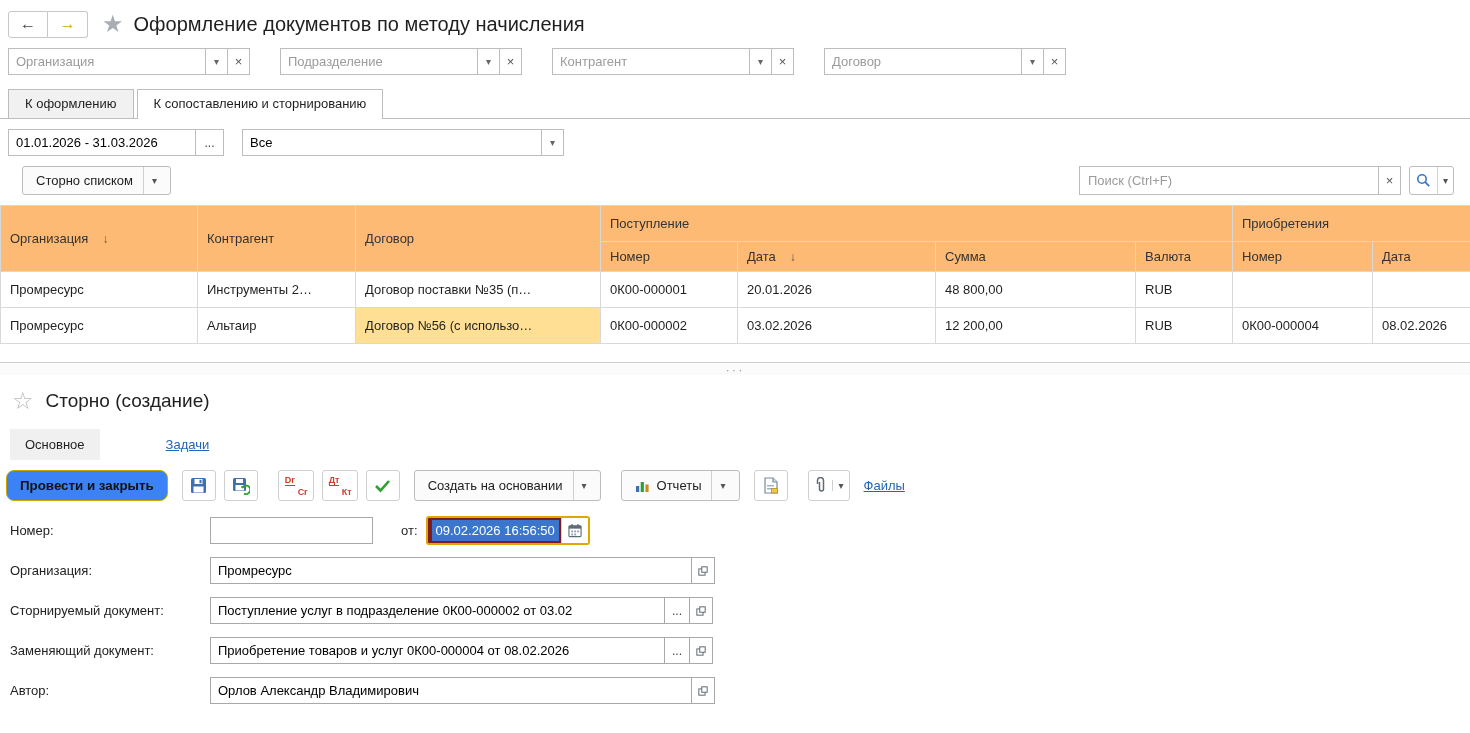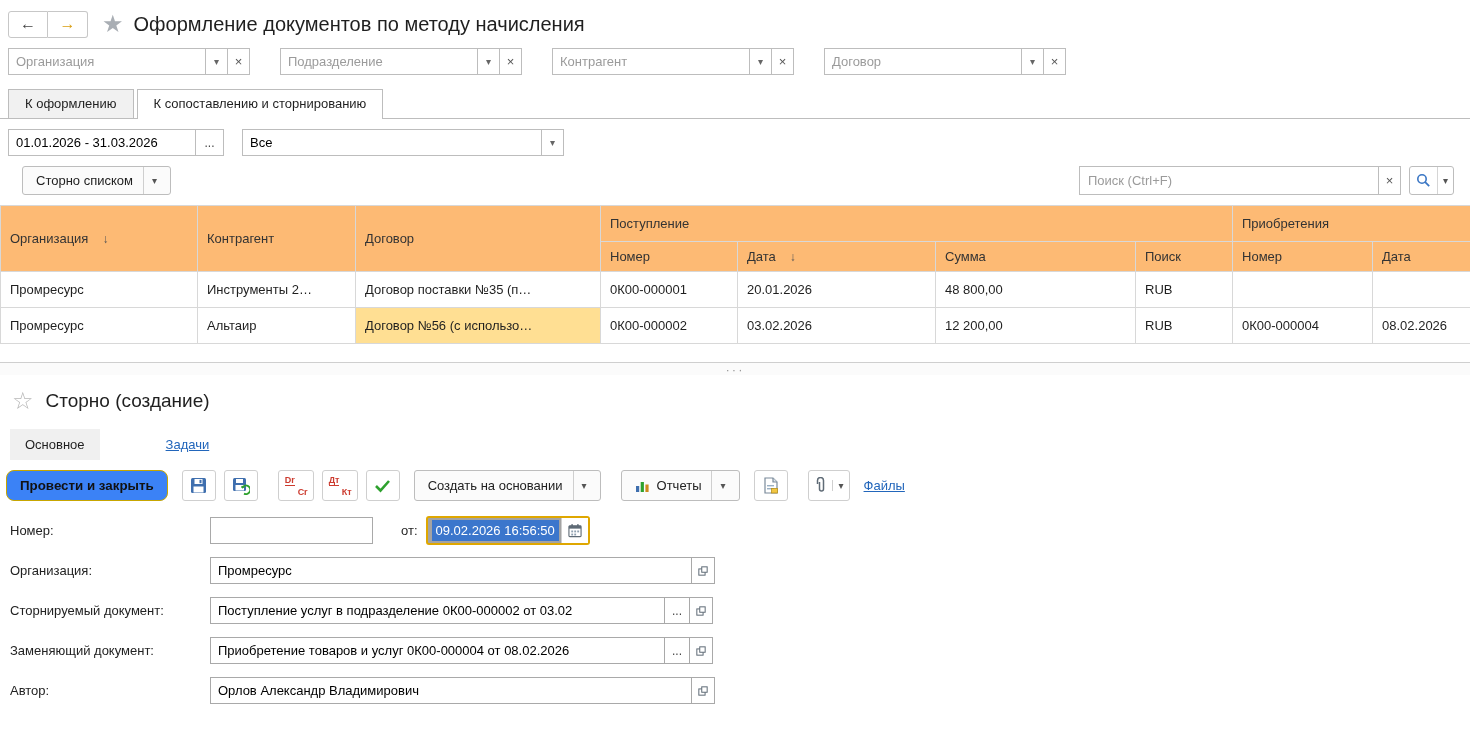--- a/index.html
+++ b/index.html
@@ -88,21 +88,21 @@
   .ledger .b { position:absolute; bottom:0; right:0;margin-top:28px; }
   .tb-drop { height:31px; }
   .tb-drop .lab { margin-right:0; }
 
   .form { padding:8px 10px; }
   .frow { display:flex; align-items:center; margin-bottom:13px; height:27px; }
   .flabel { width:200px; color:#222; }
   .f-input { height:27px; border:1px solid #a9a9a9; padding:0 7px; outline:none; font-size:13px; background:#fff; }
   .from-label { margin:0 8px 0 28px;text-align:right; }
   .focus-frame { display:flex; align-items:stretch; border:2px solid #dfa700; border-radius:3px;
-    background:#a3a3a3; height:29px; }
+    background:#7f1d1d; height:29px; }
   .date-sel { display:flex; align-items:center; background:#3b76cc; color:#fff; padding:0 4px; margin:2px 2px 2px 4px; white-space:nowrap; }
   .cal-btn { width:27px; border:none; border-left:1px solid #cfcfcf; background:#fff;
     display:flex; align-items:center; justify-content:center; cursor:pointer; }
   .chooser-btn { width:23px; height:27px; border:1px solid #a9a9a9; border-left:none; background:#fff;
     display:flex; align-items:center; justify-content:center; cursor:pointer; }
   .more-btn { width:25px; height:27px; border:1px solid #a9a9a9; border-left:none; background:#fff;
     display:flex; align-items:center; justify-content:center; cursor:pointer; font-size:12px; color:#444; }
   svg { display:block; }
 </style>
 </head>
@@ -200,21 +200,21 @@
         <th rowspan="2"><span>Организация</span><span class="sort">↓</span></th>
         <th rowspan="2"><span>Контрагент</span></th>
         <th rowspan="2"><span>Договор</span></th>
         <th colspan="4"><span>Поступление</span></th>
         <th colspan="2"><span>Приобретения</span></th>
       </tr>
       <tr class="s">
         <th><span>Номер</span></th>
         <th><span>Дата</span><span class="sort">↓</span></th>
         <th><span>Сумма</span></th>
-        <th><span>Поиск</span></th>
+        <th><span>Валюта</span></th>
         <th><span>Номер</span></th>
         <th><span>Дата</span></th>
       </tr>
     </thead>
     <tbody>
       <tr>
         <td>Промресурс</td>
         <td>Инструменты 2…</td>
         <td>Договор поставки №35  (п…</td>
         <td>0К00-000001</td>

